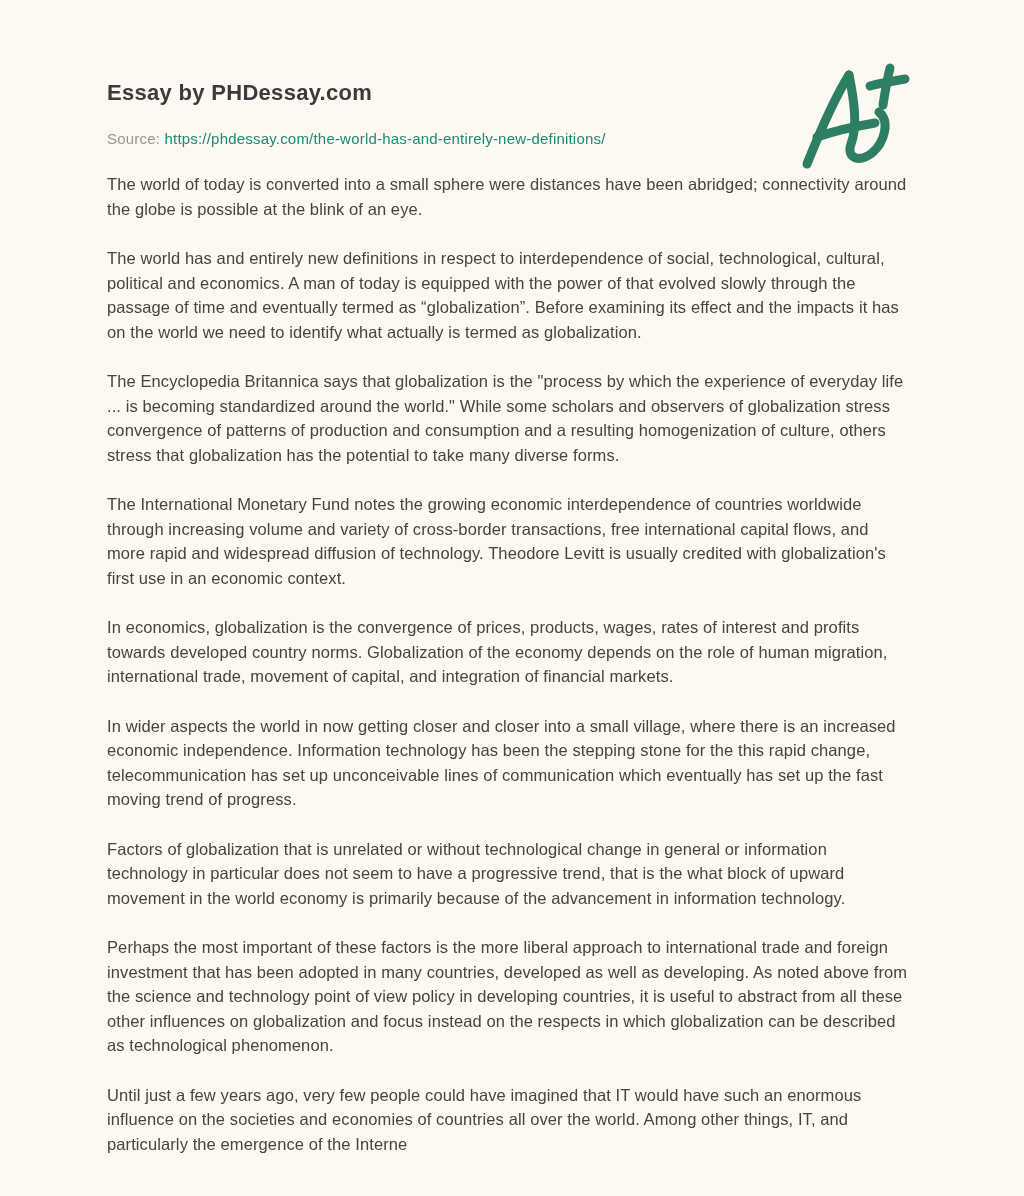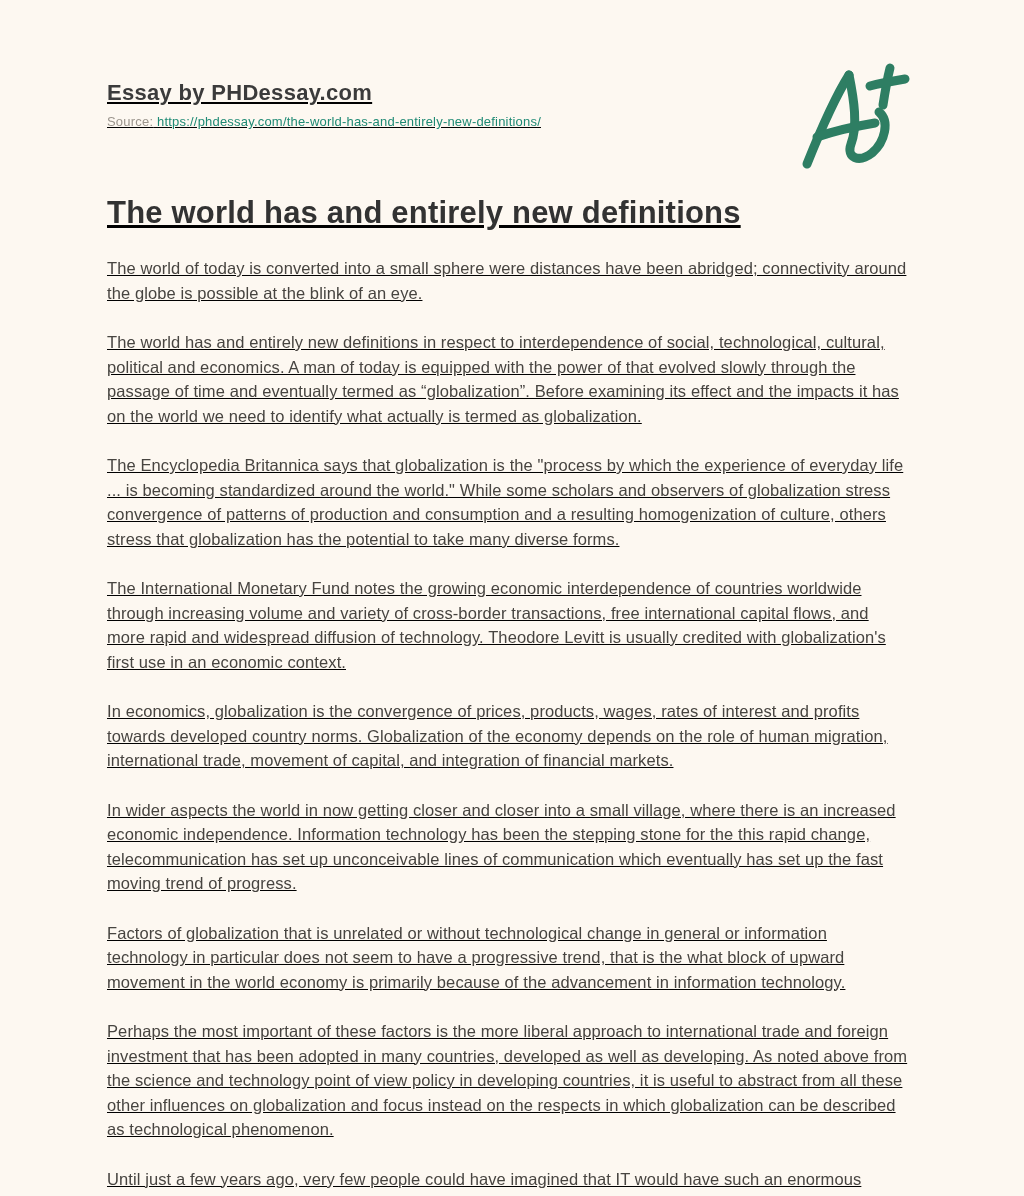--- a/index.html
+++ b/index.html
@@ -9,36 +9,35 @@
     font-family: "Liberation Sans", sans-serif;
   }
   .page {
     position: relative;
     width: 1002px;
     height: 1196px;
     margin: 0 auto;
     background: #fdf8f1;
     overflow: hidden;
     padding: 60px 104px 0 96px;
-    text-decoration: underline;
   }
   .header {
     position: relative;
     padding-top: 20px;
   }
   .site-title {
     margin: 0;
     font-size: 22px;
     font-weight: 700;
     color: #3b3b3b;
     letter-spacing: 0.3px;
   }
   .source-line {
-    margin-top: 8px;
-    font-size: 13px;
+    margin-top: 24px;
+    font-size: 15px;
     color: #9b958d;
     letter-spacing: 0.2px;
   }
   .source-line a {
     color: #1e8a74;
     text-decoration: none;
   }
   .logo {
     position: absolute;
     top: 0;
@@ -77,21 +76,20 @@
       <g stroke="#2e7e63" stroke-width="9" stroke-linecap="round" fill="none">
         <path d="M12,104 C24,74 42,34 54,15"></path>
         <path d="M54,15 C59,40 63,66 56,84 C51,98 64,103 77,93 C90,82 95,61 84,52"></path>
         <path d="M22,77 C42,70 62,66 80,63"></path>
         <path d="M95,8 C92,20 90,32 88,45"></path>
         <path d="M75,26 C86,23 98,21 110,19"></path>
       </g>
     </svg>
   </div>
 
-  <h2 class="article-title">The world has and entirely new definitions</h2>
 
   <div class="essay">
     <p>The world of today is converted into a small sphere were distances have been abridged; connectivity around the globe is possible at the blink of an eye.</p>
     <p>The world has and entirely new definitions in respect to interdependence of social, technological, cultural, political and economics. A man of today is equipped with the power of that evolved slowly through the passage of time and eventually termed as “globalization”. Before examining its effect and the impacts it has on the world we need to identify what actually is termed as globalization.</p>
     <p>The Encyclopedia Britannica says that globalization is the "process by which the experience of everyday life ... is becoming standardized around the world." While some scholars and observers of globalization stress convergence of patterns of production and consumption and a resulting homogenization of culture, others stress that globalization has the potential to take many diverse forms.</p>
     <p>The International Monetary Fund notes the growing economic interdependence of countries worldwide through increasing volume and variety of cross-border transactions, free international capital flows, and more rapid and widespread diffusion of technology. Theodore Levitt is usually credited with globalization's first use in an economic context.</p>
     <p>In economics, globalization is the convergence of prices, products, wages, rates of interest and profits towards developed country norms. Globalization of the economy depends on the role of human migration, international trade, movement of capital, and integration of financial markets.</p>
     <p>In wider aspects the world in now getting closer and closer into a small village, where there is an increased economic independence. Information technology has been the stepping stone for the this rapid change, telecommunication has set up unconceivable lines of communication which eventually has set up the fast moving trend of progress.</p>
     <p>Factors of globalization that is unrelated or without technological change in general or information technology in particular does not seem to have a progressive trend, that is the what block of upward movement in the world economy is primarily because of the advancement in information technology.</p>
     <p>Perhaps the most important of these factors is the more liberal approach to international trade and foreign investment that has been adopted in many countries, developed as well as developing. As noted above from the science and technology point of view policy in developing countries, it is useful to abstract from all these other influences on globalization and focus instead on the respects in which globalization can be described as technological phenomenon.</p>

